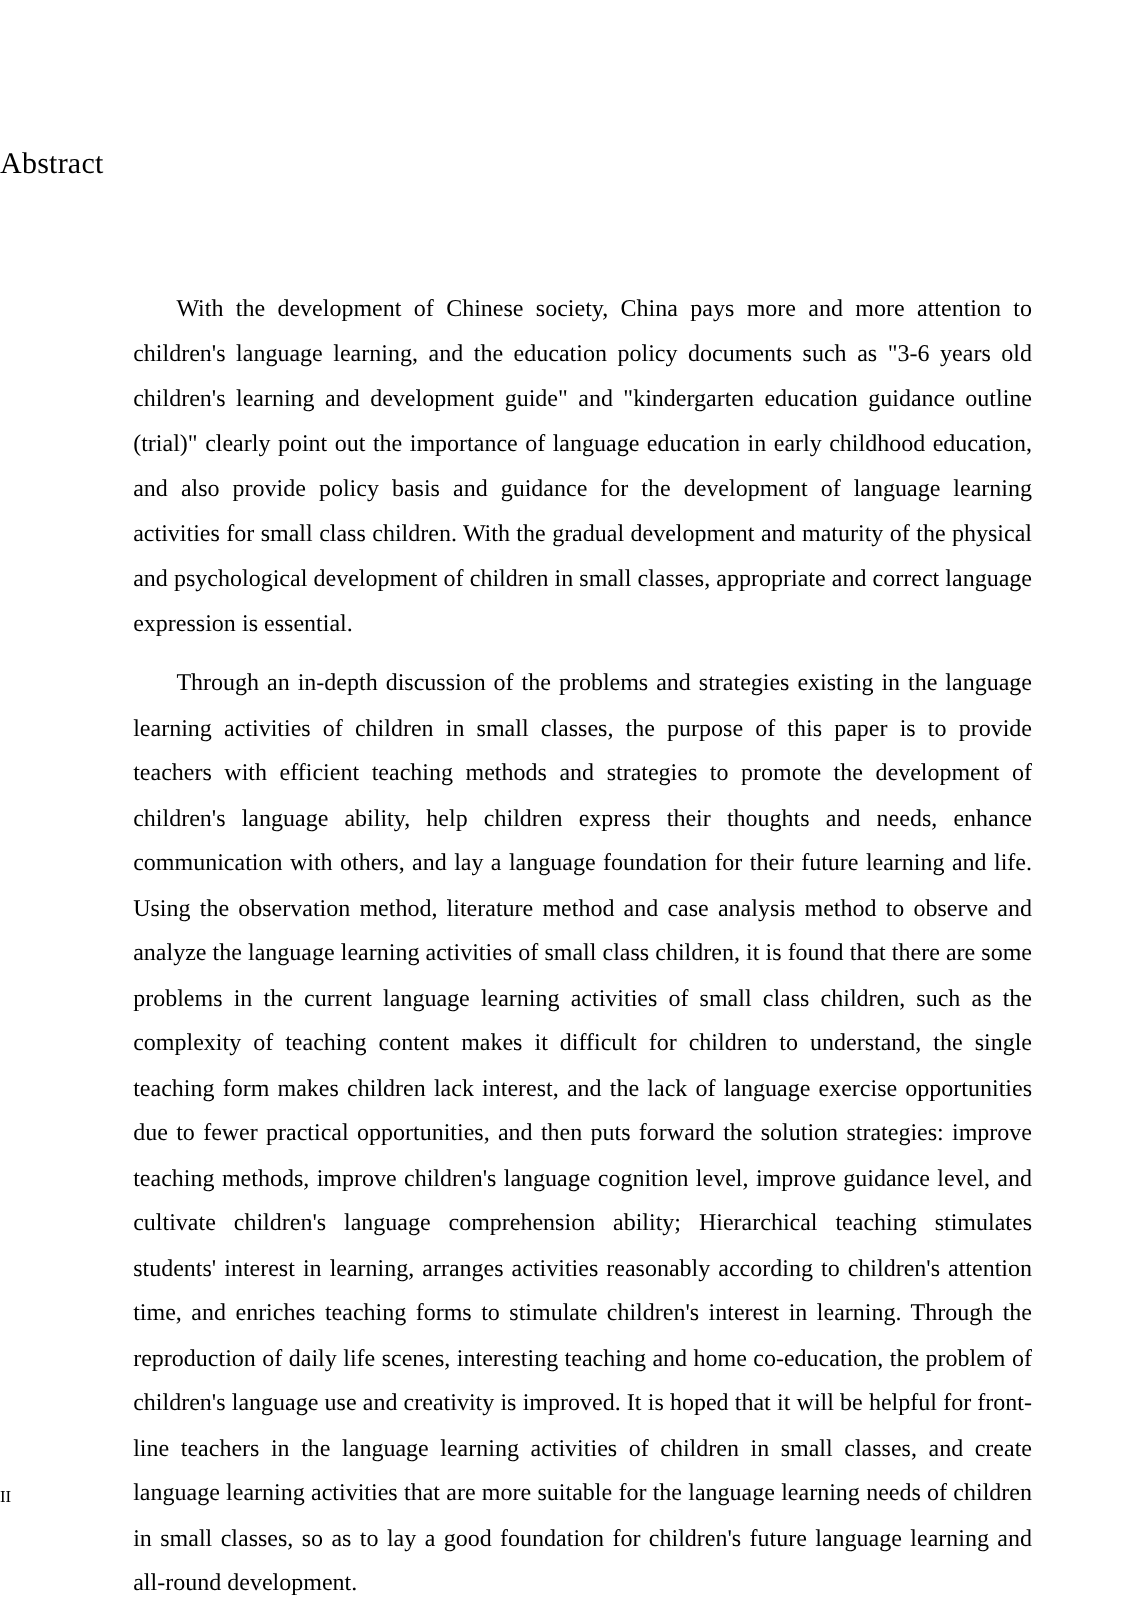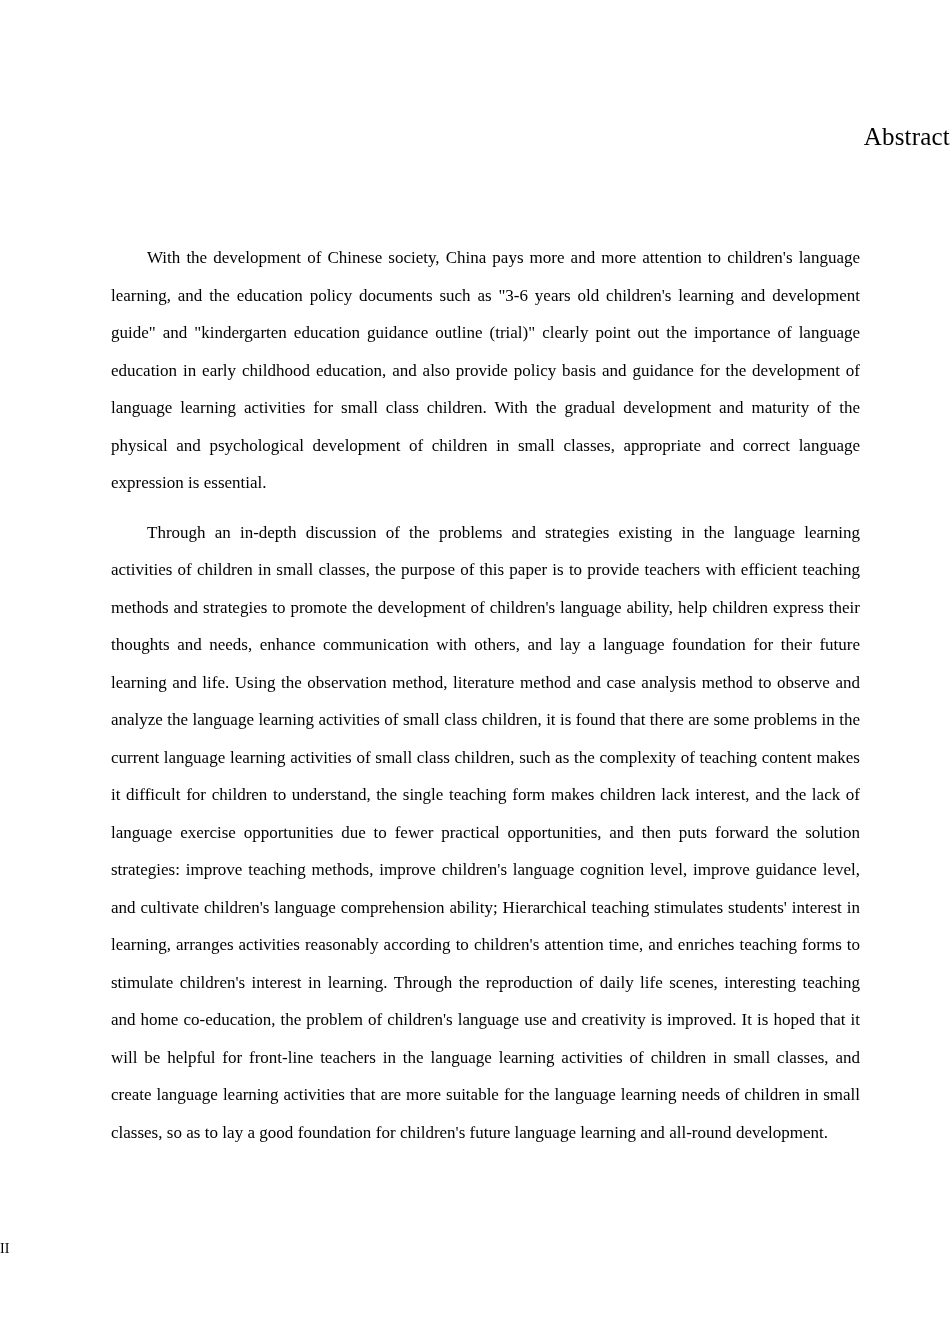--- a/index.html
+++ b/index.html
@@ -15,37 +15,37 @@
     overflow: hidden;
     font-family: "Liberation Serif", "DejaVu Serif", serif;
     color: #000000;
     box-sizing: border-box;
   }
   .doc-title {
     position: absolute;
     top: 121px;
     left: 0;
     width: 950px;
-    text-align: right;
+    text-align: left;
     font-size: 25px;
     line-height: 32px;
     font-weight: normal;
     letter-spacing: 0.2px;
     margin: 0;
     font-family: Liberation Serif, serif;
   }
   .body-block {
     position: absolute;
     top: 239px;
     left: 111px;
     width: 749px;
   }
   .para {
     margin: 0;
-    font-size: 17px;
+    font-size: 20px;
     line-height: 37.5px;
     text-align: justify;
     text-justify: inter-word;
     text-indent: 36px;
     hyphens: manual;
     word-spacing: 0.1px;
   }
   
   .para:last-child {
     text-align-last: left;

